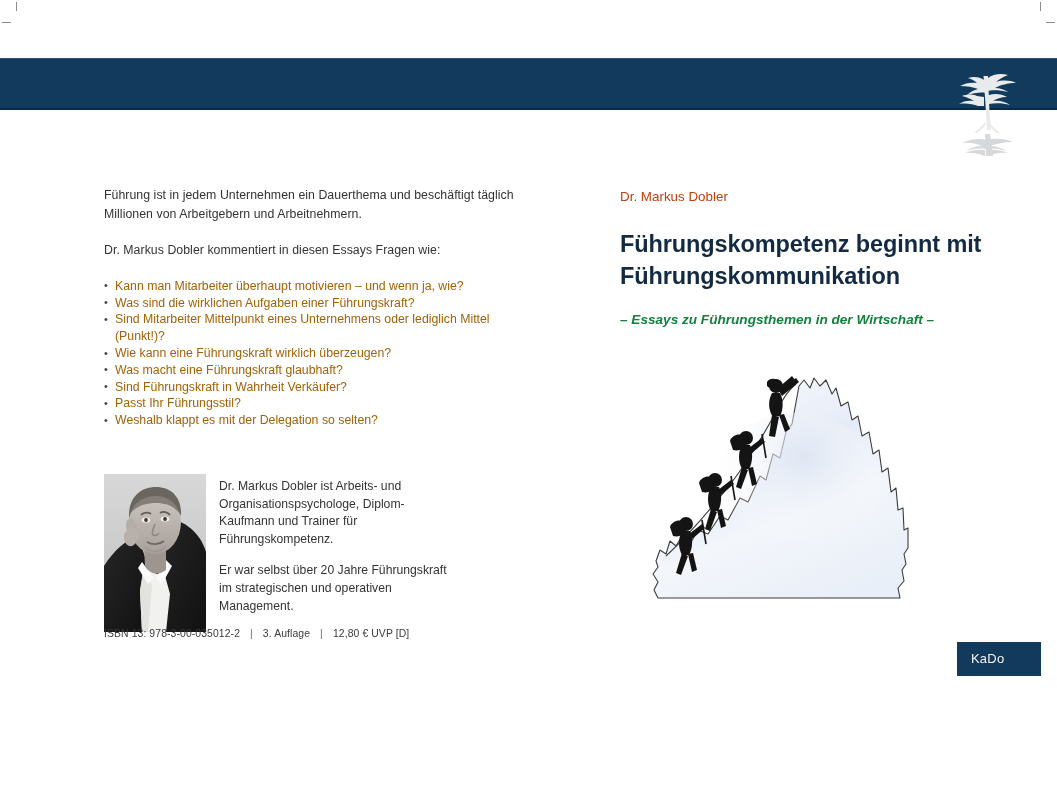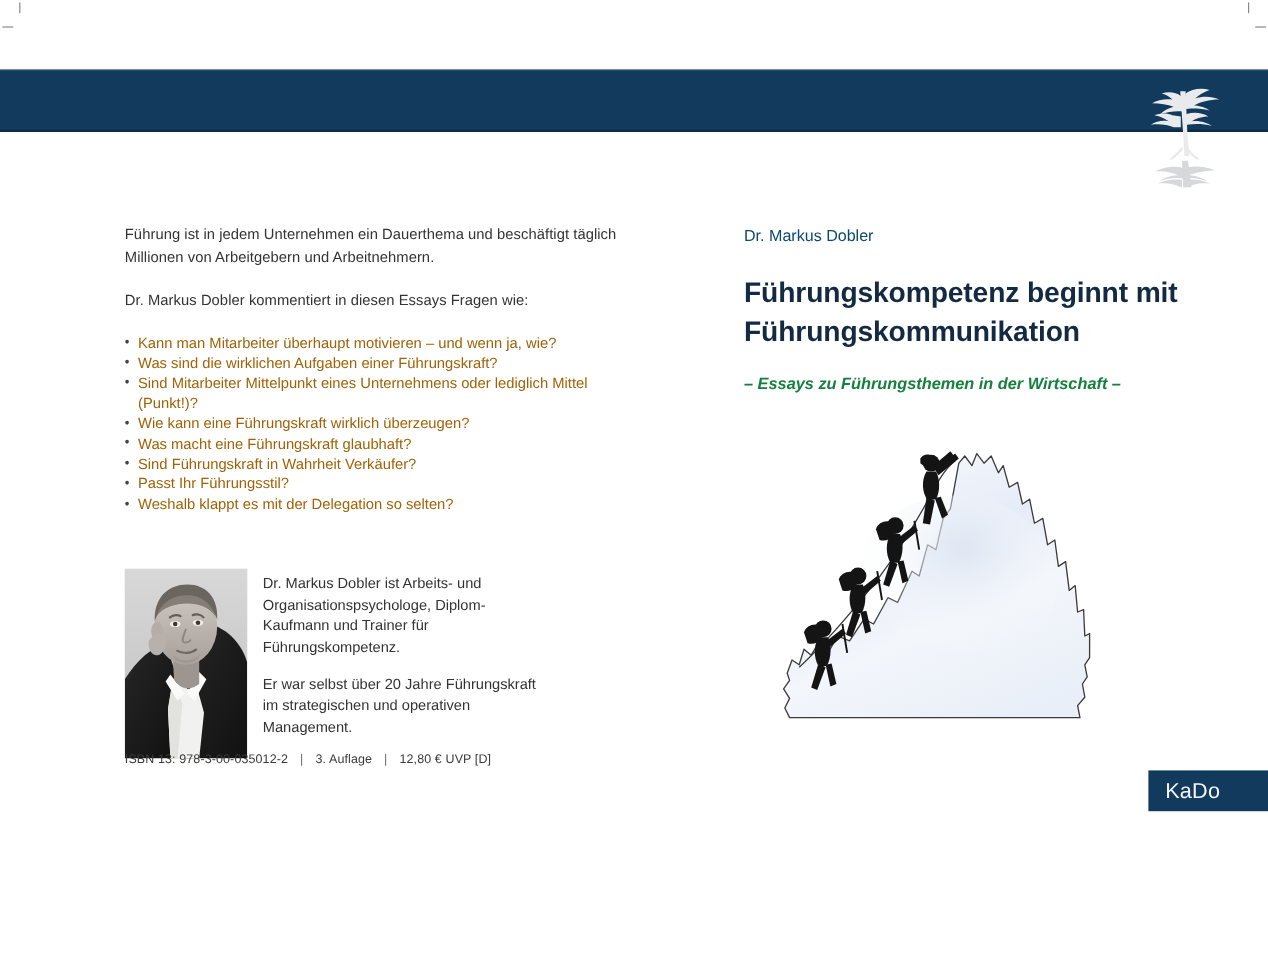--- a/index.html
+++ b/index.html
@@ -137,21 +137,21 @@
 
   
   .front-col {
     position: absolute;
     left: 620px;
     top: 188px;
     width: 400px;
   }
   .front-author {
     font-size: 13.4px;
-    color: #0c4a6e;
+    color: #c2410c;
     line-height: 18px;
   }
   .front-title {
     margin-top: 22px;
     font-size: 23.5px;
     font-weight: bold;
     color: #142a42;
     line-height: 32px;
     letter-spacing: -0.1px;
   }
@@ -171,25 +171,25 @@
     top: 358px;
     width: 290px;
     height: 262px;
   }
 
   
   .kado {
     position: absolute;
     left: 957px;
     top: 642px;
-    width: 100px;
+    width: 84px;
     height: 34px;
     background: #123a5c;
     color: #f2f4f6;
-    font-size: 18px;
+    font-size: 13px;
     line-height: 34px;
     padding-left: 14px;
     box-sizing: border-box;
     letter-spacing: 0.2px;
   }
 </style>
 </head>
 <body>
 
 <div id="cover">

